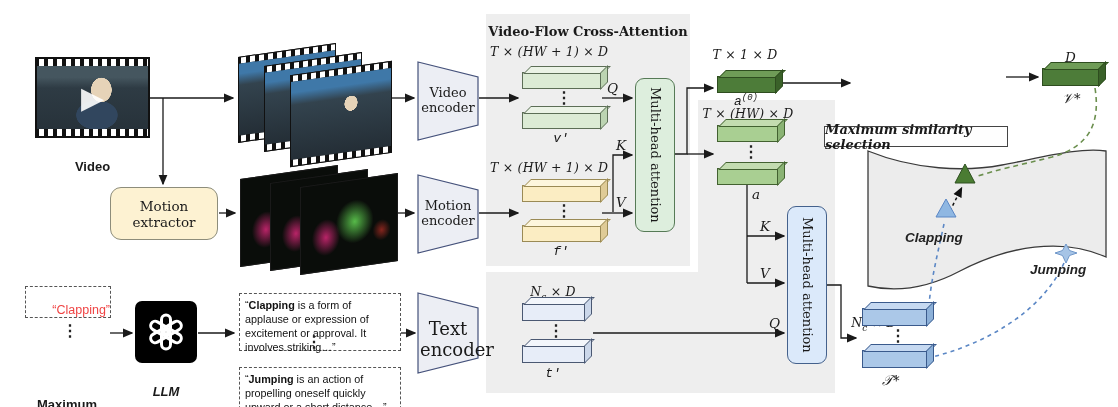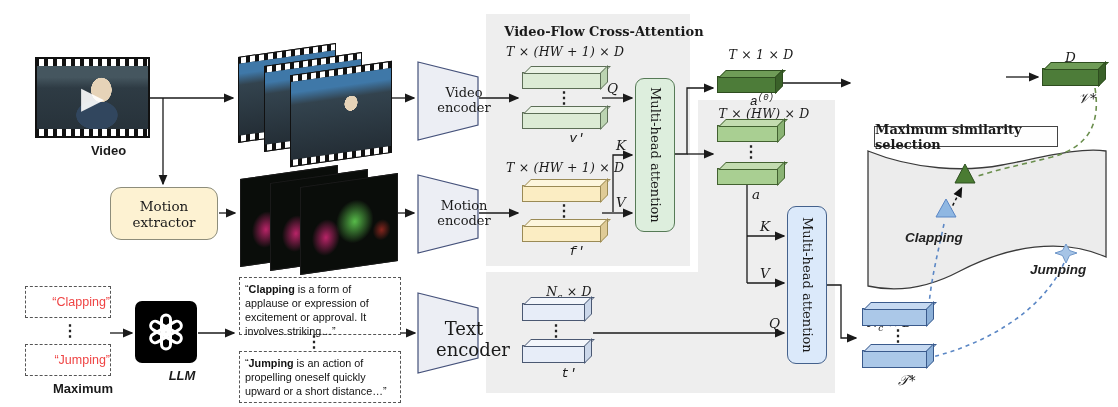--- a/index.html
+++ b/index.html
@@ -1,21 +1,21 @@
 <!DOCTYPE html>
 <html style="--panel: #eeeeee; --attnGreen: #ddeedd; --attnBlue: #dbe9fa; --extractorYellow: #fdf2d2; --encoderGray: #eceef4; --shuffleGreen: #e6f2e2; --dashGreen: #6b8f4e; --dashBlue: #5b87c5; --barPale: #dcebd5; --barYellow: #fbedc3; --barDark: #4d7c39; --barMid: #a9cf92; --barBluePale: #e7edf8; --barBlue: #abc8e8;"><head>
 <meta charset="utf-8">
 <style>
   html,body{margin:0;padding:0;background:#fff;}
   #canvas{position:relative;width:1118px;height:407px;background:#fff;overflow:hidden;
           font-family:"DejaVu Serif",serif;color:#1a1a1a;}
   .panel{position:absolute;background:var(--panel);z-index:0;}
   svg#wires{position:absolute;left:0;top:0;z-index:1;pointer-events:none;}
-  .lab{position:absolute;z-index:2;padding-left:16px;}
-  .sans{font-family:"Liberation Sans","DejaVu Sans",sans-serif;}
+  .lab{position:absolute;z-index:2;}
+  .sans{font-family:"Liberation Sans","DejaVu Sans",sans-serif;margin-top:16px;}
   .serif{font-family:"DejaVu Serif",serif;}
   .math{font-family:Liberation Mono, monospace;font-style:italic;}
   .bold{font-weight:700;}
   .ctr{text-align:center;}
   .dim{font-size:12.5px;font-style:italic;letter-spacing:.2px;}
   .ptitle{font-size:13px;font-weight:700;z-index:2;}
   
   .bar{position:absolute;height:15px;border:1.2px solid var(--bd);background:var(--bf);z-index:2;}
   .bar::before{content:"";position:absolute;left:0;top:-7px;width:100%;height:6px;background:var(--bt);
                border:1px solid var(--bd);transform:skewX(-45deg);transform-origin:0 100%;}
@@ -195,41 +195,38 @@
   <div class="bar g-mid" style="left:717px;top:125px;width:60px;"></div>
   <div class="dots" style="left:743px;top:144px;">⋮</div>
   <div class="bar g-mid" style="left:717px;top:168px;width:60px;"></div>
   <span class="qkv" style="left:752px;top:186px;">a</span>
 
 
   <span class="qkv" style="left:1065px;top:49px;">D</span>
   <div class="bar g-dark" style="left:1042px;top:68px;width:56px;height:16px;"></div>
   <span class="lab scriptv" style="left:1062px;top:90px;">𝒱*</span>
 
-  <div class="maxsim serif" style="left:874px;top:126px;width:182px;height:19px;">
+  <div class="maxsim serif" style="left:824px;top:126px;width:182px;height:19px;font-style:italic;">
     <span>Maximum similarity selection</span>
   </div>
   <span class="mlabel" style="left:905px;top:230px;">Clapping</span>
   <span class="mlabel" style="left:1030px;top:262px;">Jumping</span>
 
   <span class="qkv" style="left:760px;top:218px;">K</span>
   <span class="qkv" style="left:760px;top:265px;">V</span>
   <span class="qkv" style="left:769px;top:315px;">Q</span>
 
   <div class="mha blue" style="left:787px;top:206px;width:38px;height:156px;">
     <span class="vtext serif">Multi-head attention</span>
   </div>
 
   <div class="dashbox chip" style="left:25px;top:286px;width:84px;height:30px;">
     <span class="sans">“Clapping”</span>
   </div>
   <div class="dots" style="left:62px;top:323px;">⋮</div>
-  <div class="dashbox chip" style="left:25px;top:344px;width:84px;height:30px;">
-    <span class="sans">“Jumping”</span>
-  </div>
   <div class="lab sans bold ctr" style="left:25px;top:381px;width:84px;font-size:13px;">Maximum</div>
 
   <div class="llm" style="left:135px;top:301px;width:62px;height:62px;">
     <svg width="44" height="44" viewBox="0 0 44 44">
       <g transform="translate(22,22)" fill="none" stroke="#fff" stroke-width="3">
         <g>
             <rect x="-4.5" y="-17" width="9" height="19" rx="4.5"></rect>
           </g>
         <g transform="rotate(60)">
             <rect x="-4.5" y="-17" width="9" height="19" rx="4.5"></rect>

